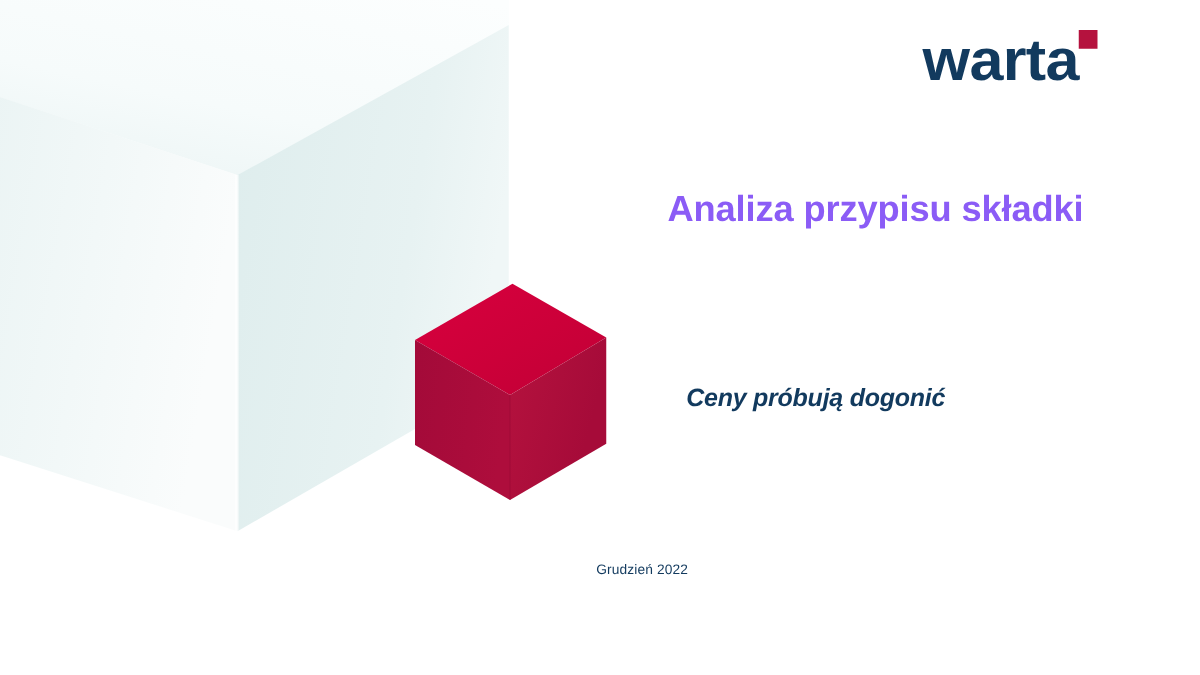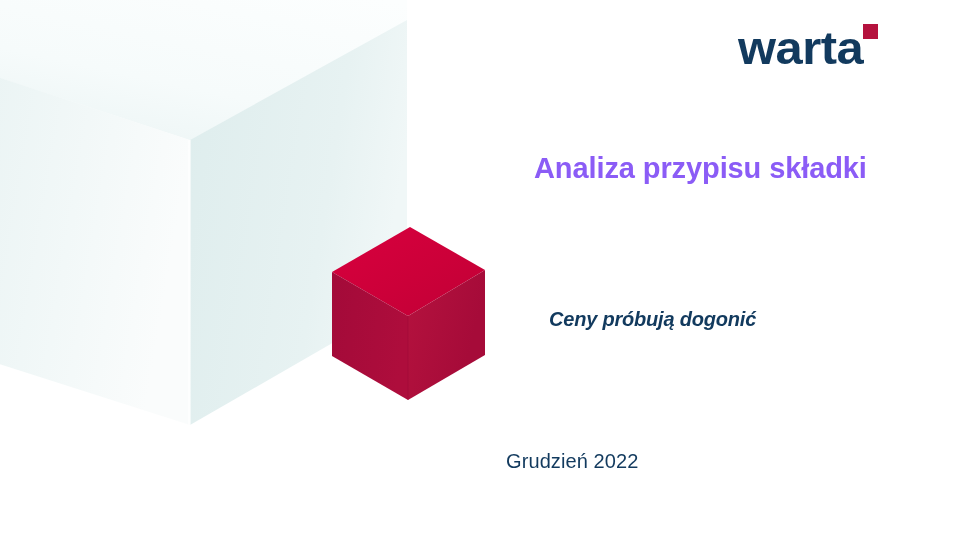--- a/index.html
+++ b/index.html
@@ -77,23 +77,23 @@
     font-weight:700;
     font-style:italic;
     line-height:1.33;
     color:#123A5E;
     letter-spacing:-0.2px;
     margin-left:15px;
   }
 
   #date {
     position:absolute;
-    left:506px;
+    left:477px;
     top:450px;
-    font-size:20px;
+    font-size:11px;
     font-weight:400;
     color:#123A5E;
     letter-spacing:0.1px;
   }
 </style>
 </head>
 <body>
 
 <div id="slide">
 

